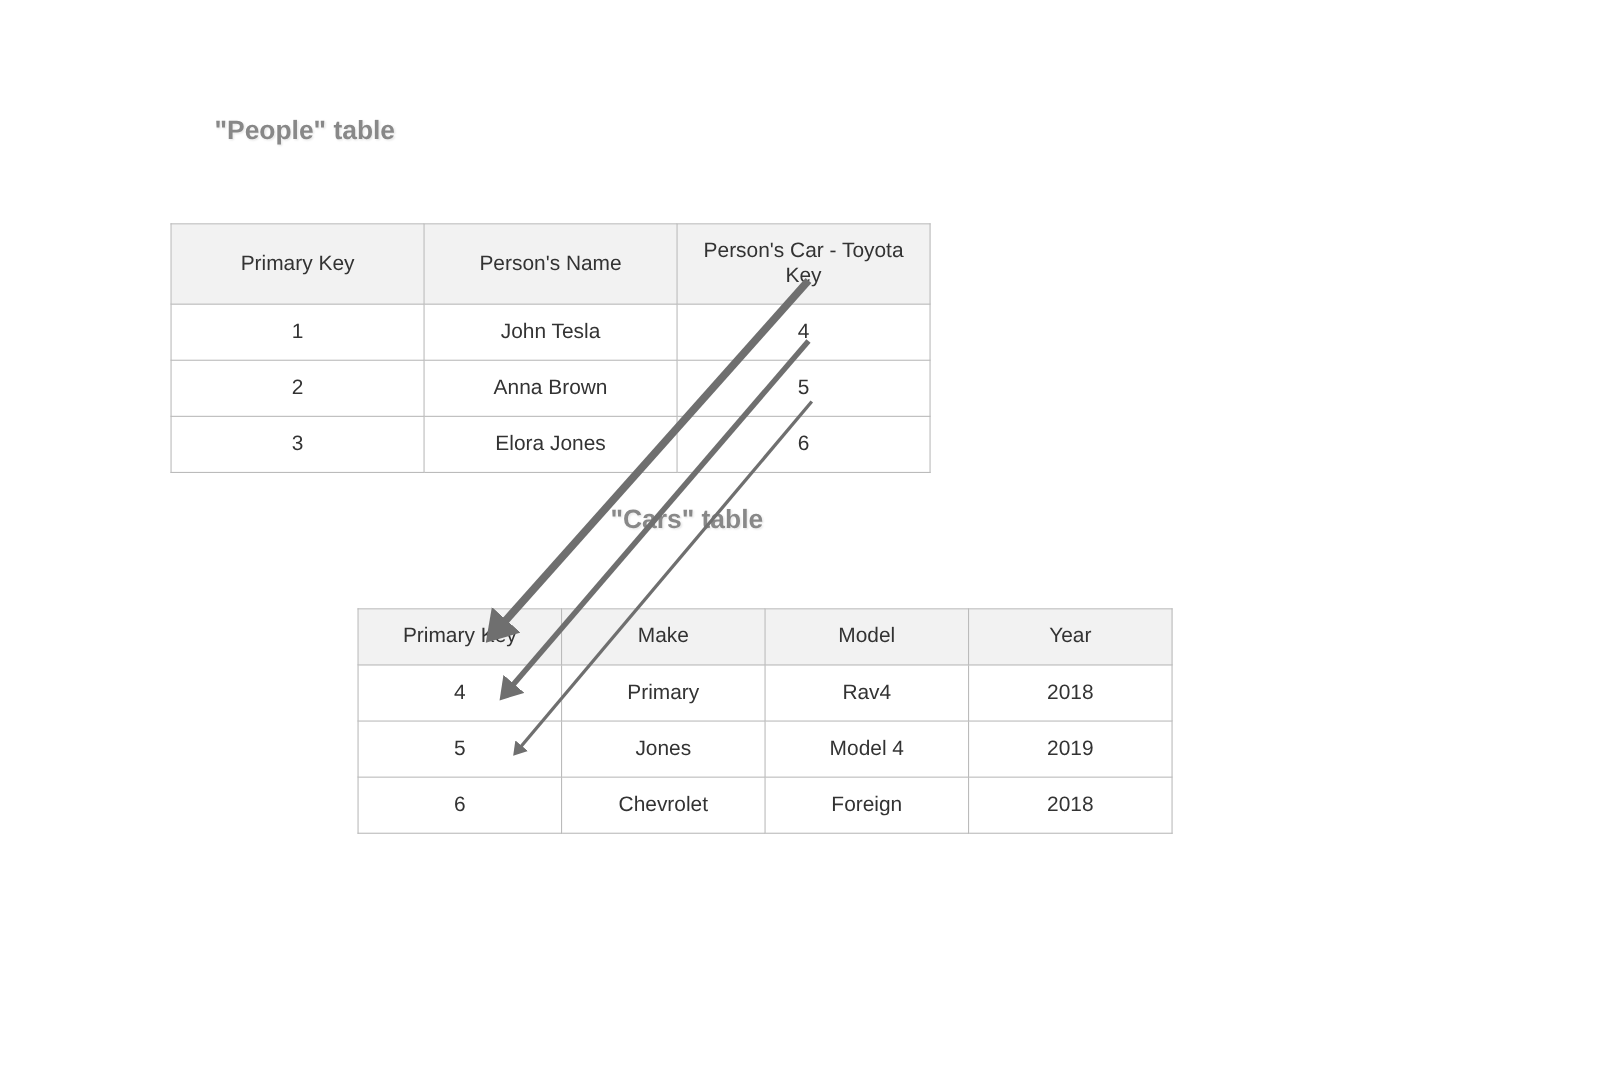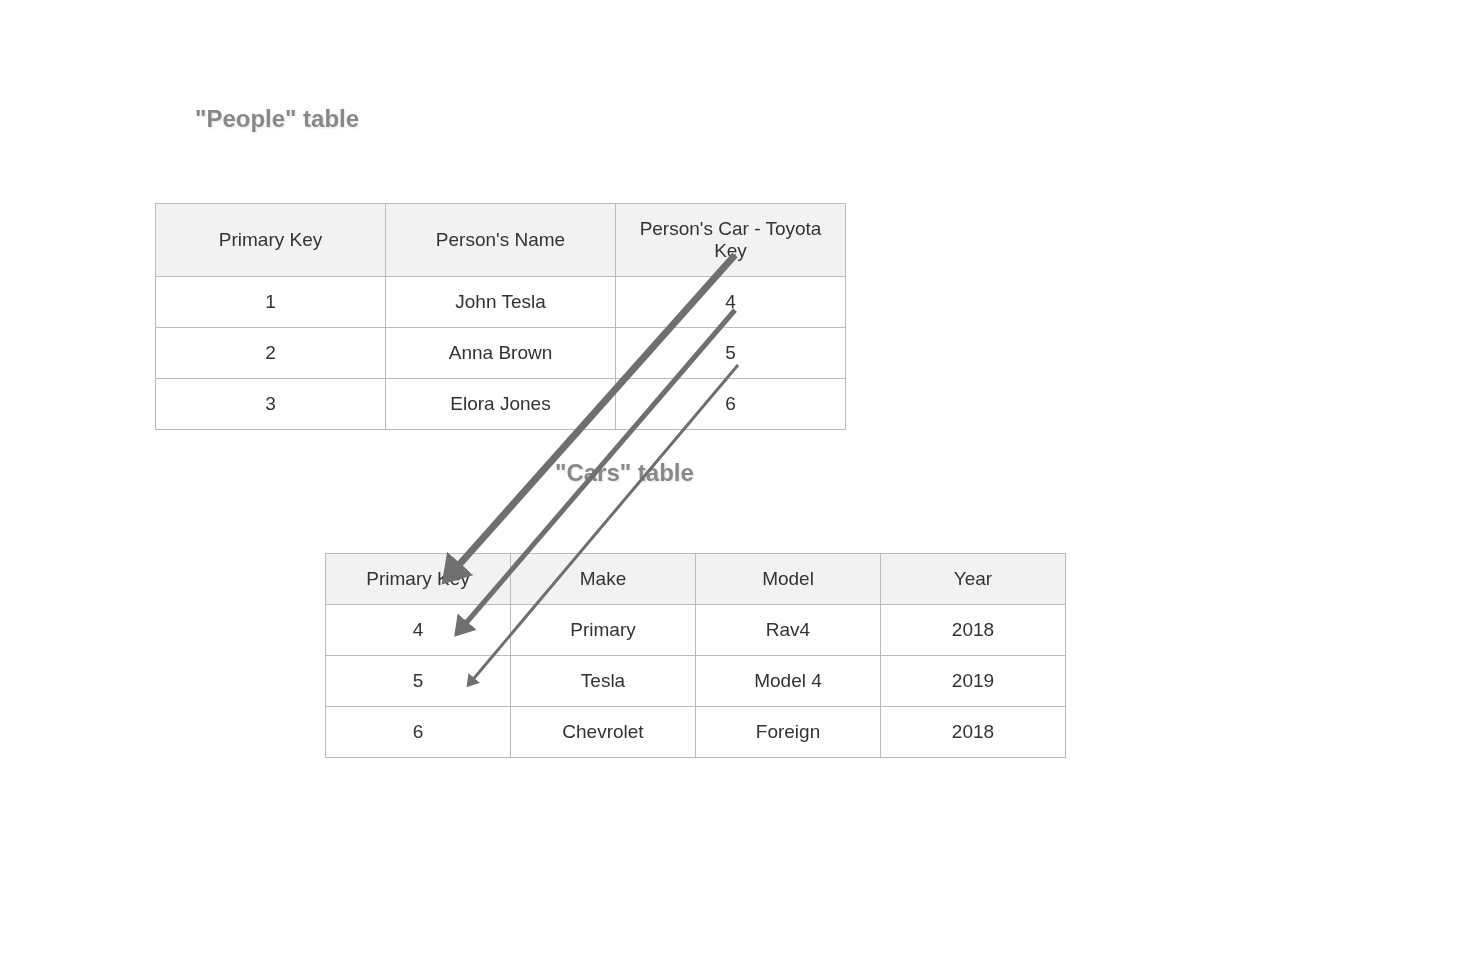--- a/index.html
+++ b/index.html
@@ -94,21 +94,21 @@
   </thead>
   <tbody>
     <tr>
       <td>4</td>
       <td>Primary</td>
       <td>Rav4</td>
       <td>2018</td>
     </tr>
     <tr>
       <td>5</td>
-      <td>Tesla</td>
+      <td>Jones</td>
       <td>Model 4</td>
       <td>2019</td>
     </tr>
     <tr>
       <td>6</td>
       <td>Chevrolet</td>
       <td>Foreign</td>
       <td>2018</td>
     </tr>
   </tbody>

